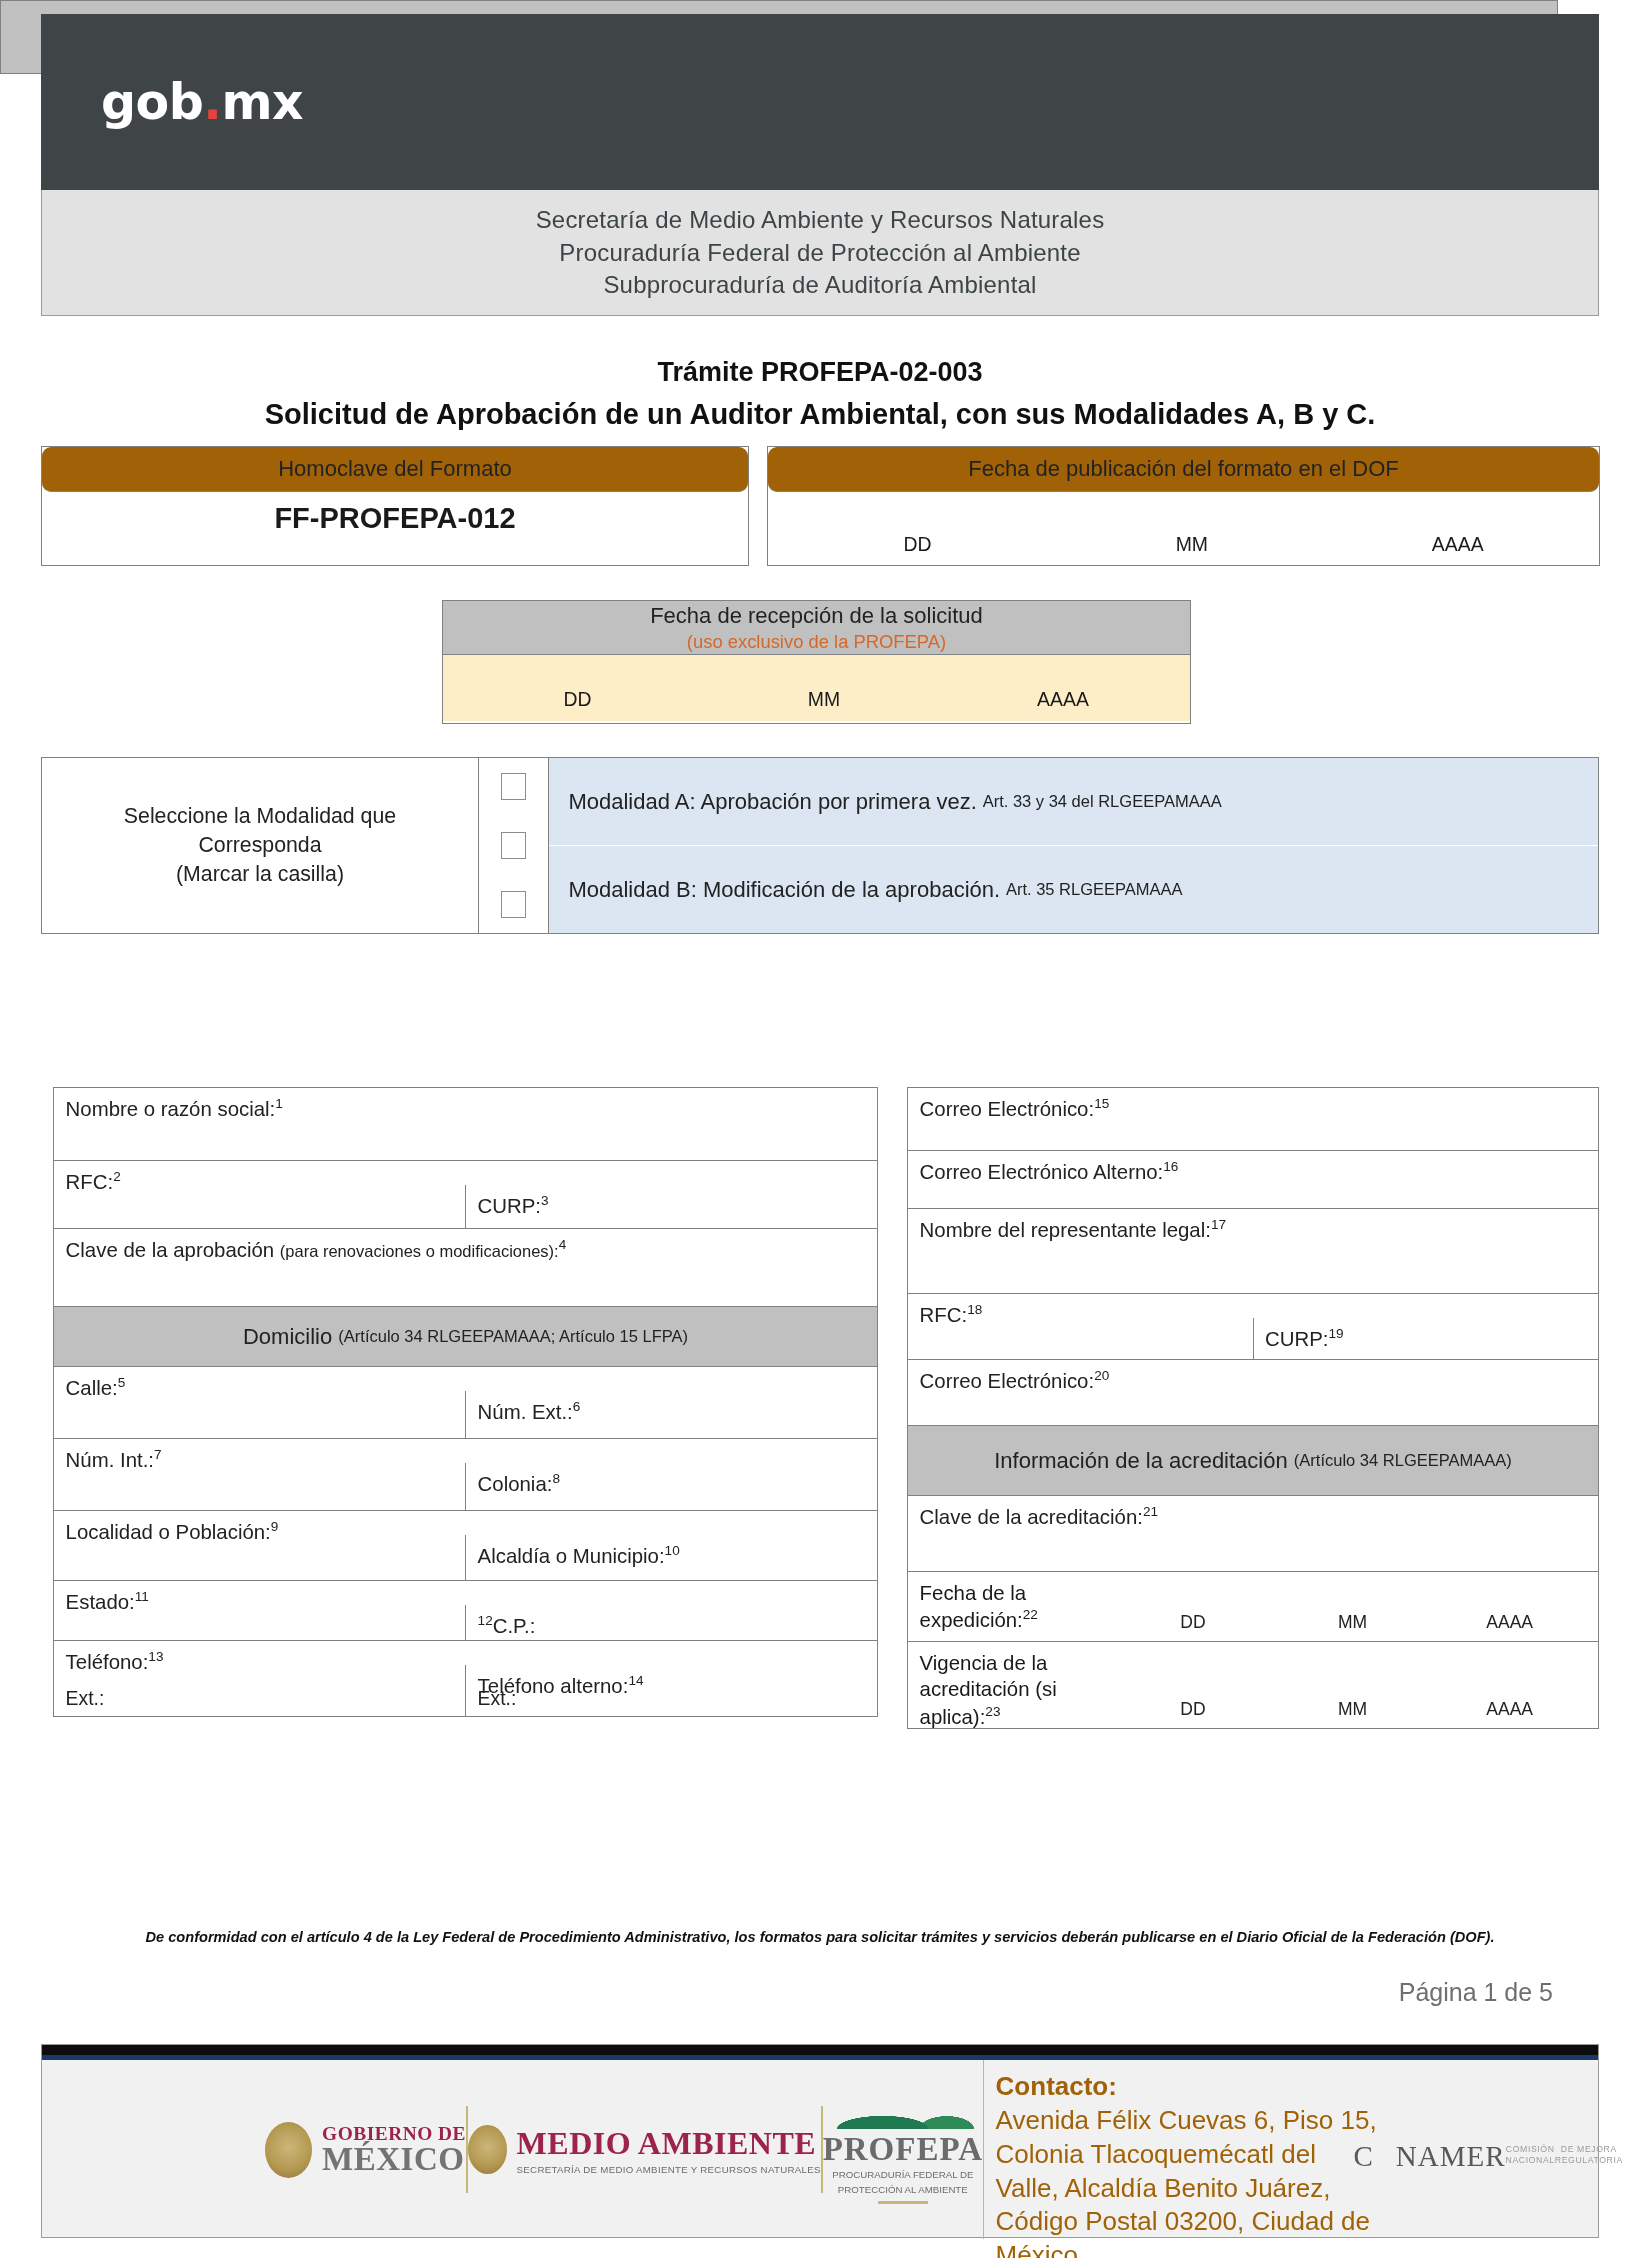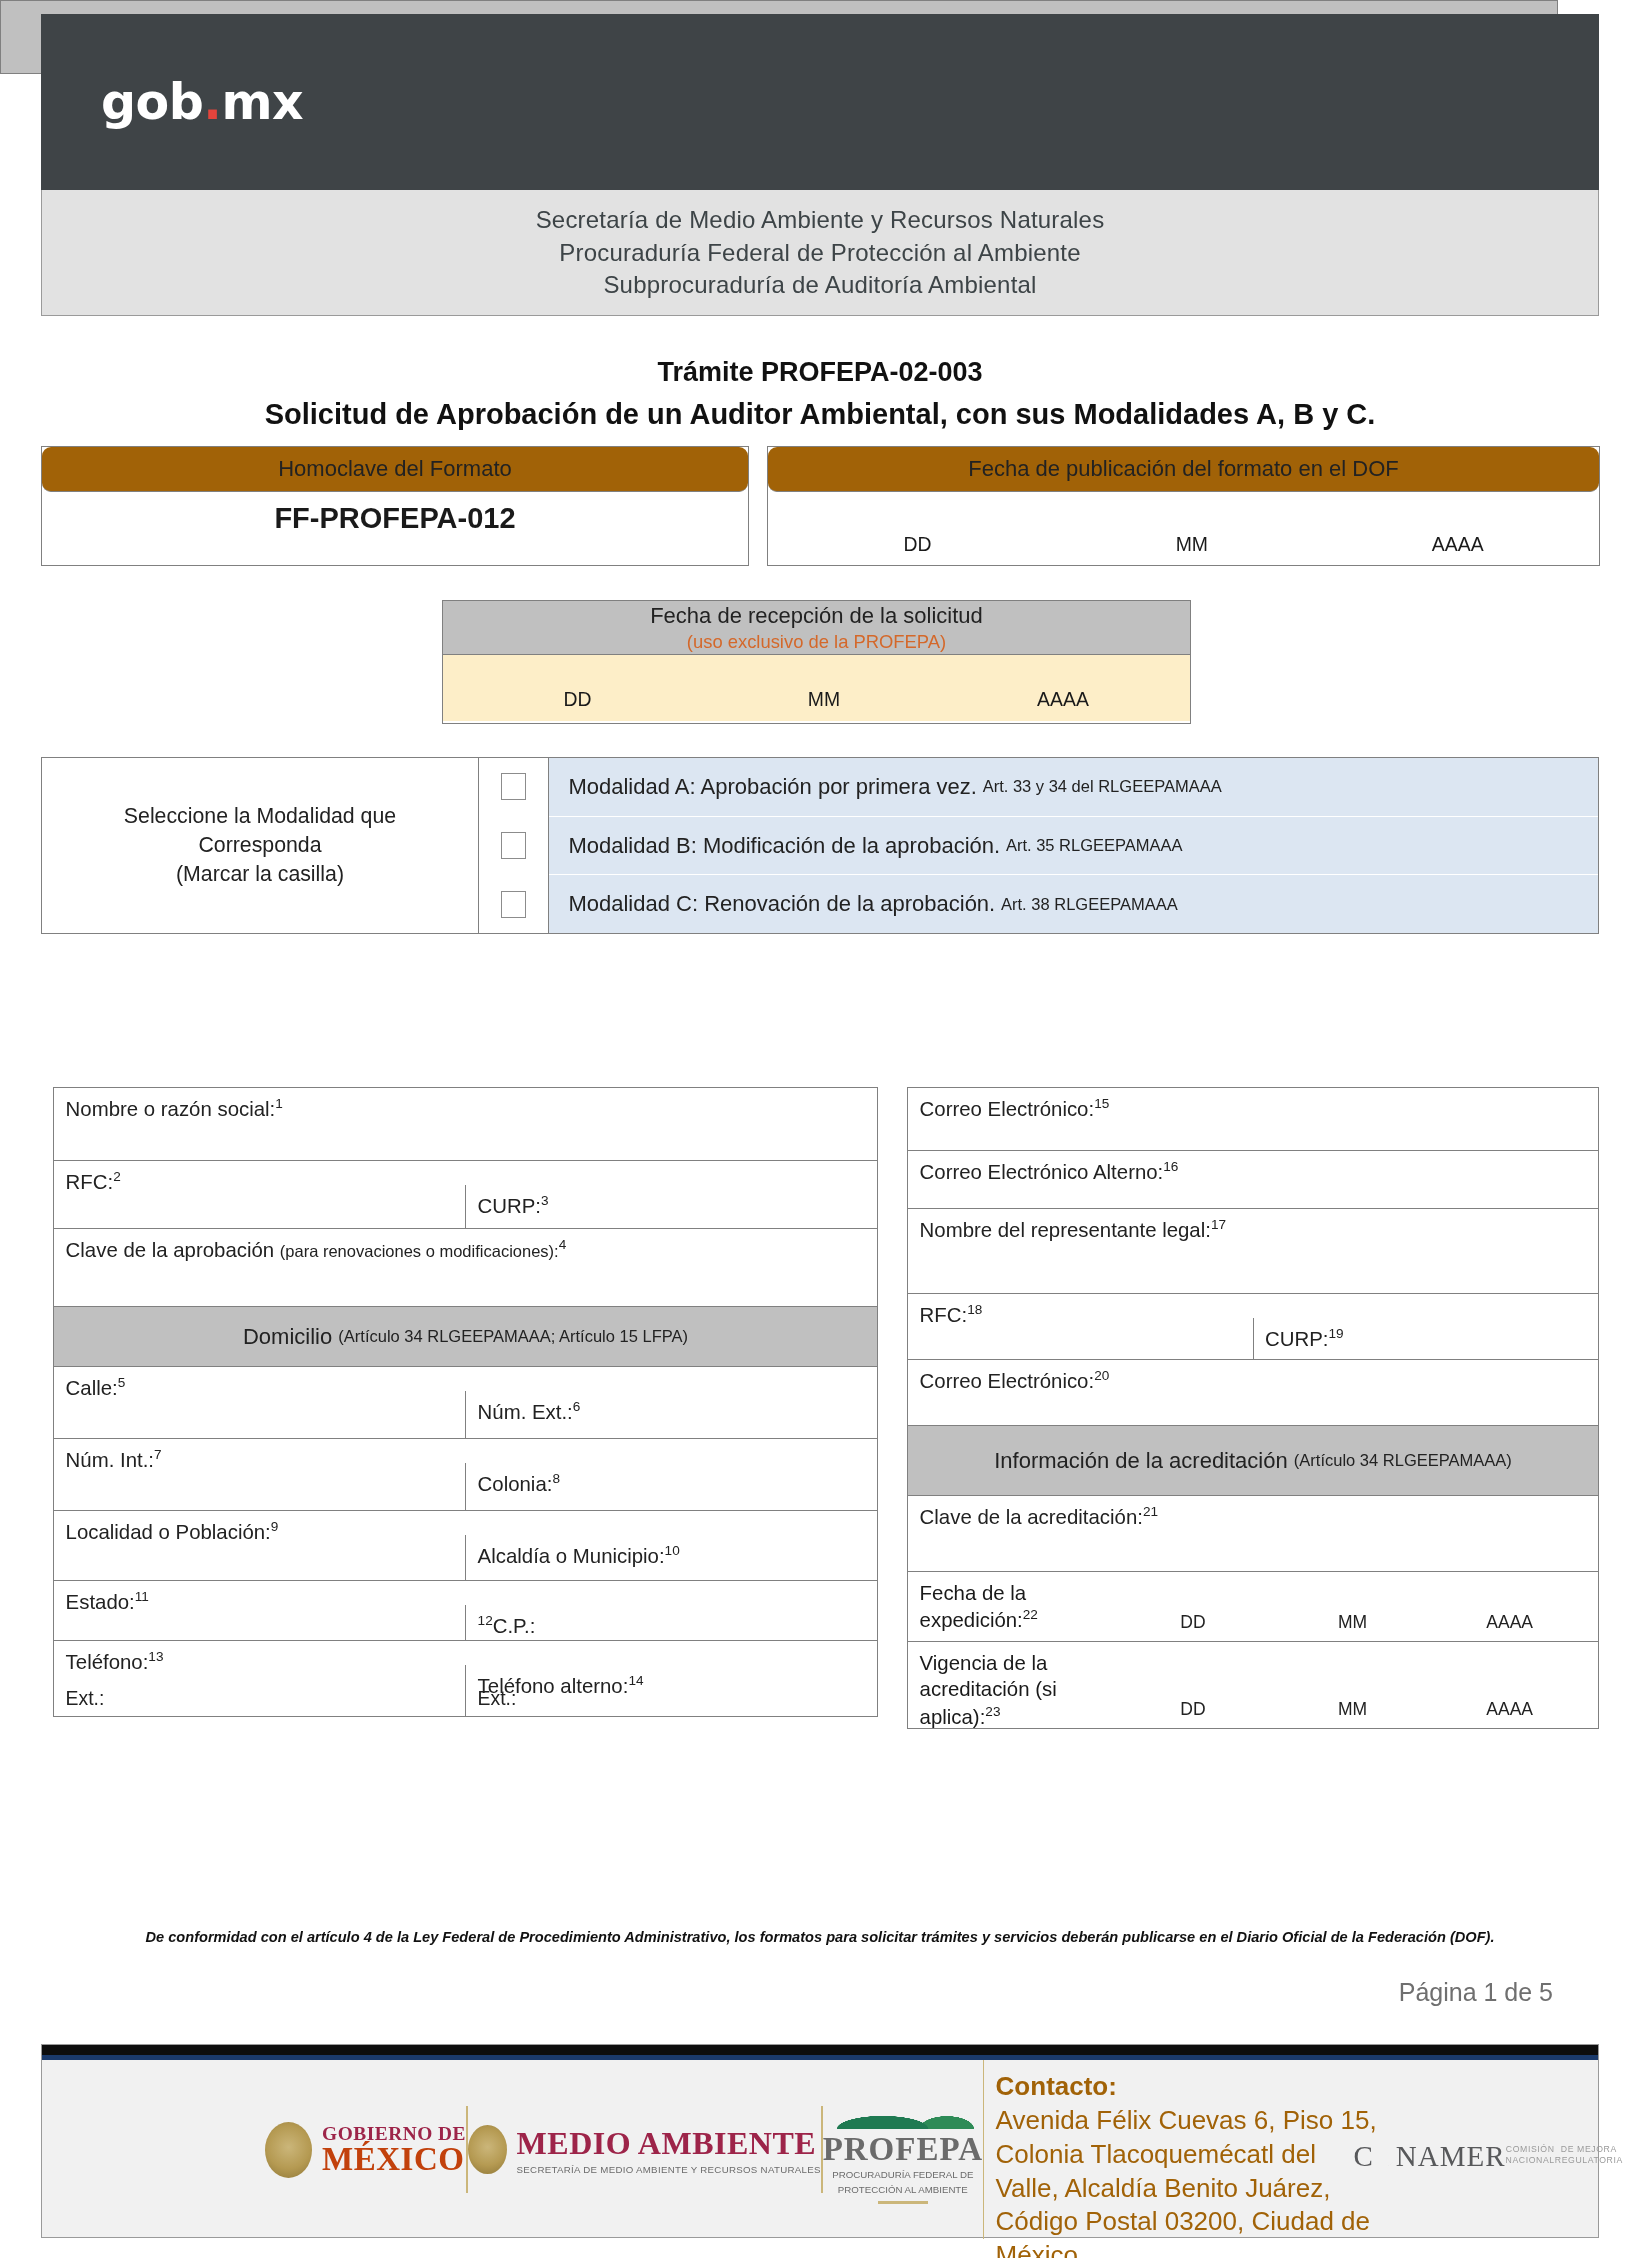--- a/index.html
+++ b/index.html
@@ -133,21 +133,21 @@
   #footer .fbody { display:flex; height:179px; }
   #footer .logos { width:902px; display:flex; align-items:center; justify-content:flex-end;margin-left:39px; }
   .sep { width:1.9px; height:87px; background:#cbb67a; }
   .eagle { width:47px; height:56px; border-radius:50%;
            background:radial-gradient(circle at 50% 45%, #cbb67a 0%, #b59a52 55%, #8d7536 100%);
            flex:0 0 auto; }
   .eagle.small { width:39px; height:49px; }
   .logoGob { display:flex; align-items:center; gap:9.7px; }
   .logoGob .txt { line-height:1; }
   .logoGob .l1 { font-family:"Liberation Serif", serif; font-weight:700; font-size:19.4px; color:#9d2449; letter-spacing:0.5px; }
-  .logoGob .l2 { font-family:"Liberation Serif", serif; font-weight:700; font-size:33px; color:#c2410c; letter-spacing:0.5px; }
+  .logoGob .l2 { font-family:"Liberation Serif", serif; font-weight:700; font-size:33px; color:#737373; letter-spacing:0.5px; }
   .logoMA { display:flex; align-items:center; gap:9.7px; }
   .logoMA .l1 { font-family:"Liberation Serif", serif; font-weight:700; font-size:32px; color:#9d2449; letter-spacing:0.5px; }
   .logoMA .l2 { font-size:9.7px; color:#6b6b6b; letter-spacing:0.3px; margin-top:2.9px; }
   .logoPF { text-align:center; }
   .logoPF .wave { width:146px; height:33px; margin:0 auto 1.9px;
                   background:
                     radial-gradient(ellipse 87px 25px at 36% 100%, #1f7a52 0 52%, transparent 53%),
                     radial-gradient(ellipse 45px 21.3px at 80% 100%, #2e8b57 0 60%, transparent 61%);
                   background-repeat:no-repeat; }
   .logoPF .l1 { font-family:"Liberation Serif", serif; font-weight:700; font-size:33px; color:#6b6b6b; letter-spacing:1px; }
@@ -231,24 +231,20 @@
     </div>
     <div class="right">
       <div class="modcell">
         <span>Modalidad A: Aprobación por primera vez.</span>
         <span class="art">Art. 33 y 34 del RLGEEPAMAAA</span>
       </div>
       <div class="modcell">
         <span>Modalidad B: Modificación de la aprobación.</span>
         <span class="art">Art. 35 RLGEEPAMAAA</span>
       </div>
-      <div class="modcell">
-        <span>Modalidad C: Renovación de la aprobación.</span>
-        <span class="art">Art. 38 RLGEEPAMAAA</span>
-      </div>
     </div>
   </div>
 
   <div id="sec1">
     <div class="t">1.  Datos Generales del Auditor Ambiental</div>
     <div class="s">(Artículo 33, 34, 35 y 38 del RLGEEPAMAAA y el ACUERDO para la adopción y uso por la Administración Pública Federal de la Clave Única de Registro de Población)</div>
   </div>
 
   <div class="col" id="colL">
 

